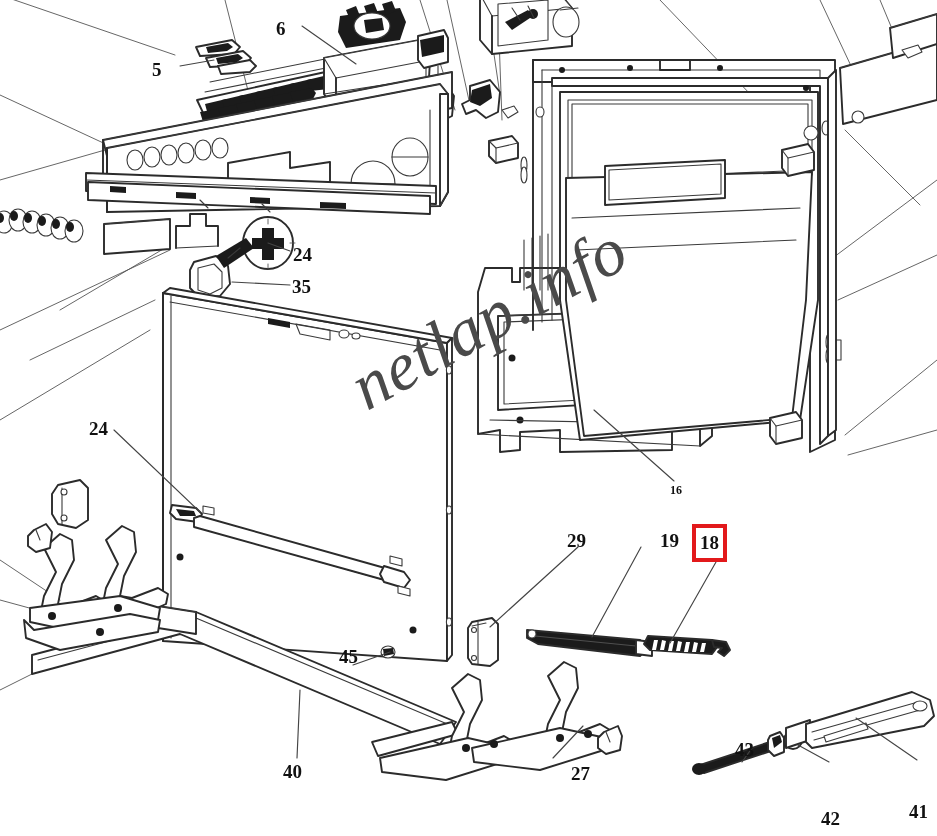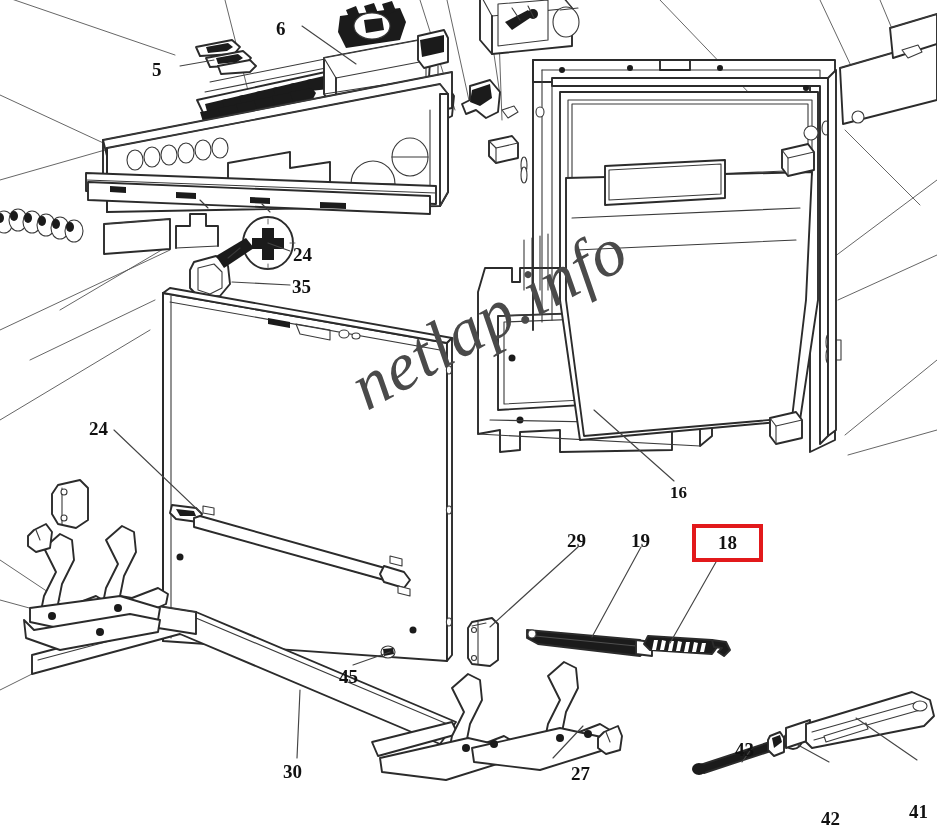--- a/index.html
+++ b/index.html
@@ -21,21 +21,21 @@
   .lbl{
     position:absolute;
     font-family:"Liberation Serif",serif;
     font-weight:bold;
     font-size:19px;
     color:#111;
     line-height:1;
     white-space:nowrap;
     user-select:none;
   }
-  .lbl.sm{font-size:17px;}
+  .lbl.sm{font-size:12px;}
   #hl-box{
     position:absolute;
     border:4px solid #e2191b;
     background:#ffffff;
     box-sizing:border-box;
     display:flex;align-items:center;justify-content:center;
   }
   #hl-box span{
     font-family:"Liberation Serif",serif;
     font-weight:bold;font-size:19px;color:#111;
@@ -547,26 +547,26 @@
   </svg>
 
   <div id="watermark" style="color: rgb(74, 74, 74); transform: rotate(-29deg);">netlap.info</div>
 
   <div class="lbl" style="left:152px;top:60px;">5</div>
   <div class="lbl" style="left:276px;top:19px;">6</div>
   <div class="lbl" style="left:293px;top:245px;">24</div>
   <div class="lbl" style="left:292px;top:277px;">35</div>
   <div class="lbl" style="left:89px;top:419px;">24</div>
   <div class="lbl sm" style="left:670px;top:484px;">16</div>
-  <div class="lbl" style="left:631px;top:531px;">19</div>
+  <div class="lbl" style="left:660px;top:531px;">19</div>
   <div class="lbl" style="left:567px;top:531px;">29</div>
-  <div class="lbl" style="left:339px;top:667px;">45</div>
-  <div class="lbl" style="left:283px;top:762px;">30</div>
+  <div class="lbl" style="left:339px;top:647px;">45</div>
+  <div class="lbl" style="left:283px;top:762px;">40</div>
   <div class="lbl" style="left:544px;top:764px;margin-left:27px;">27</div>
   <div class="lbl" style="left:735px;top:740px;">43</div>
   <div class="lbl" style="left:821px;top:809px;">42</div>
   <div class="lbl" style="left:909px;top:768px;margin-top:34px;">41</div>
 
-  <div id="hl-box" style="left: 692px; top: 524px; width: 71px; height: 38px; border-color: rgb(226, 25, 27); background: rgb(255, 255, 255);">
+  <div id="hl-box" style="left: 692px; top: 524px; width: 35px; height: 38px; border-color: rgb(226, 25, 27); background: rgb(255, 255, 255);">
     <span>18</span>
   </div>
 
 </div>
 
 </body></html>

